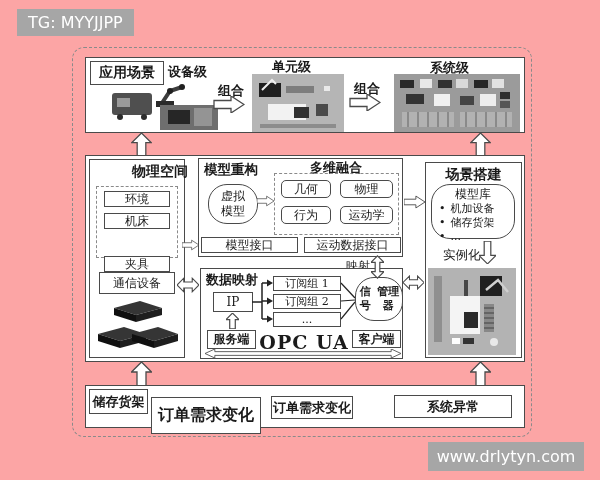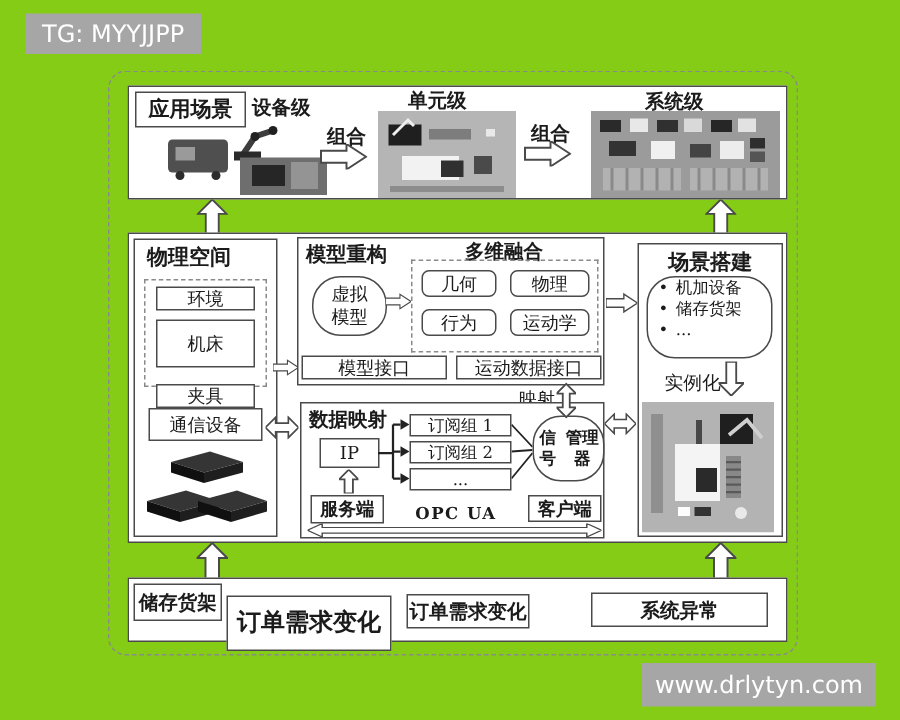--- a/index.html
+++ b/index.html
@@ -1,16 +1,16 @@
 <!DOCTYPE html>
 <html><head>
 <meta charset="utf-8">
 <style>
   html,body{margin:0;padding:0;}
-  .stage{position:relative;width:600px;height:480px;background:#84cc16;overflow:hidden;
+  .stage{position:relative;width:600px;height:480px;background:#fca5a5;overflow:hidden;
          font-family:"DejaVu Serif", serif;color:#1b1b1b;}
   .abs{position:absolute;box-sizing:border-box;}
   .box{border:1.4px solid #4a4a4a;background:#fff;}
   .dash{border:1.2px dashed #8a8a8a;background:transparent;}
   .rd{border-radius:19px;}
   .ctr{display:flex;align-items:center;justify-content:center;text-align:center;}
   .bold{font-weight:bold;}
   .lbl{white-space:nowrap;}
   .badge{background:#a6a6a6;color:#fff;font-family:"DejaVu Sans", sans-serif;
          display:flex;align-items:center;}
@@ -128,24 +128,24 @@
   </div>
   <div class="abs" style="left:470px;top:362px;">
     <svg width="21" height="24" viewBox="0 0 20 24">
         <polygon class="arr" points="10,0 20,10 14.5,10 14.5,24 5.5,24 5.5,10 0,10"></polygon>
       </svg>
   </div>
 
   <div class="abs box" style="left:85px;top:155px;width:440px;height:207px;"></div>
 
   <div class="abs box" style="left:89px;top:159px;width:96px;height:199px;"></div>
-  <div class="abs ctr bold" style="left:71px;top:162px;width:110px;height:20px;font-size:14px;">物理空间</div>
+  <div class="abs ctr bold" style="left:105px;top:162px;width:110px;height:20px;font-size:14px;">物理空间</div>
   <div class="abs dash" style="left:96px;top:186px;width:82px;height:72px;"></div>
   <div class="abs box ctr small" style="left:104px;top:191px;width:66px;height:16px;">环境</div>
-  <div class="abs box ctr small" style="left:104px;top:213px;width:66px;height:32px;">机床</div>
+  <div class="abs box ctr small" style="left:104px;top:213px;width:66px;height:16px;">机床</div>
   <div class="abs box ctr small" style="left:104px;top:236px;width:66px;height:16px;margin-top:20px;">夹具</div>
   <div class="abs box ctr small" style="left:99px;top:272px;width:76px;height:22px;">通信设备</div>
   <div class="abs" style="left:96px;top:298px;width:82px;height:58px;">
     <svg width="82" height="58" viewBox="0 0 82 58">
       <g>
         <polygon points="18,10 44,3 66,10 40,17" fill="#353535"></polygon>
         <polygon points="18,10 40,17 40,24 18,17" fill="#101010"></polygon>
         <polygon points="40,17 66,10 66,17 40,24" fill="#1e1e1e"></polygon>
       </g>
       <g>
@@ -234,21 +234,21 @@
       </g>
     </svg>
   </div>
 
   <div class="abs" style="left:226px;top:313px;">
     <svg width="13" height="16" viewBox="0 0 14 17">
         <polygon class="arr" points="7,0 14,7 10,7 10,17 4,17 4,7 0,7"></polygon>
       </svg>
   </div>
   <div class="abs box ctr bold small" style="left:207px;top:330px;width:49px;height:19px;">服务端</div>
-  <div class="abs ctr bold" style="left:256px;top:332px;width:96px;height:20px;font-size:11px;letter-spacing:1px;">OPC UA</div>
+  <div class="abs ctr bold" style="left:256px;top:332px;width:96px;height:20px;font-size:19px;letter-spacing:1px;">OPC UA</div>
   <div class="abs box ctr bold small" style="left:352px;top:330px;width:49px;height:18px;">客户端</div>
   <div class="abs" style="left:205px;top:349px;">
     <svg width="196" height="9" viewBox="0 0 200 12" preserveAspectRatio="none">
       <polygon class="arr" style="stroke-width:1;" points="0,6 10,0 10,3.5 190,3.5 190,0 200,6 190,12 190,8.5 10,8.5 10,12"></polygon>
     </svg>
   </div>
 
   <div class="abs" style="left:404px;top:194px;">
     <svg width="21" height="16" viewBox="0 0 30 17">
         <polygon class="arr" points="30,8.5 17,0 17,4.5 0,4.5 0,12.5 17,12.5 17,17"></polygon>
@@ -256,20 +256,21 @@
   </div>
   <div class="abs" style="left:403px;top:275px;">
     <svg width="21" height="15" viewBox="0 0 26 16">
         <polygon class="arr" points="0,8 8,0 8,4.5 18,4.5 18,0 26,8 18,16 18,11.5 8,11.5 8,16"></polygon>
       </svg>
   </div>
 
   <div class="abs box" style="left:425px;top:162px;width:97px;height:196px;"></div>
   <div class="abs ctr bold" style="left:425px;top:165px;width:97px;height:20px;font-size:14px;">场景搭建</div>
   <div class="abs box rd" style="left:431px;top:184px;width:84px;height:55px;">
+    <div class="ctr small" style="height:15px;margin-top:2px;">模型库</div>
     <div class="bullet-row">
       <span>•</span>
       <span>机加设备</span>
     </div>
     <div class="bullet-row">
       <span>•</span>
       <span>储存货架</span>
     </div>
     <div class="bullet-row">
       <span>•</span>

